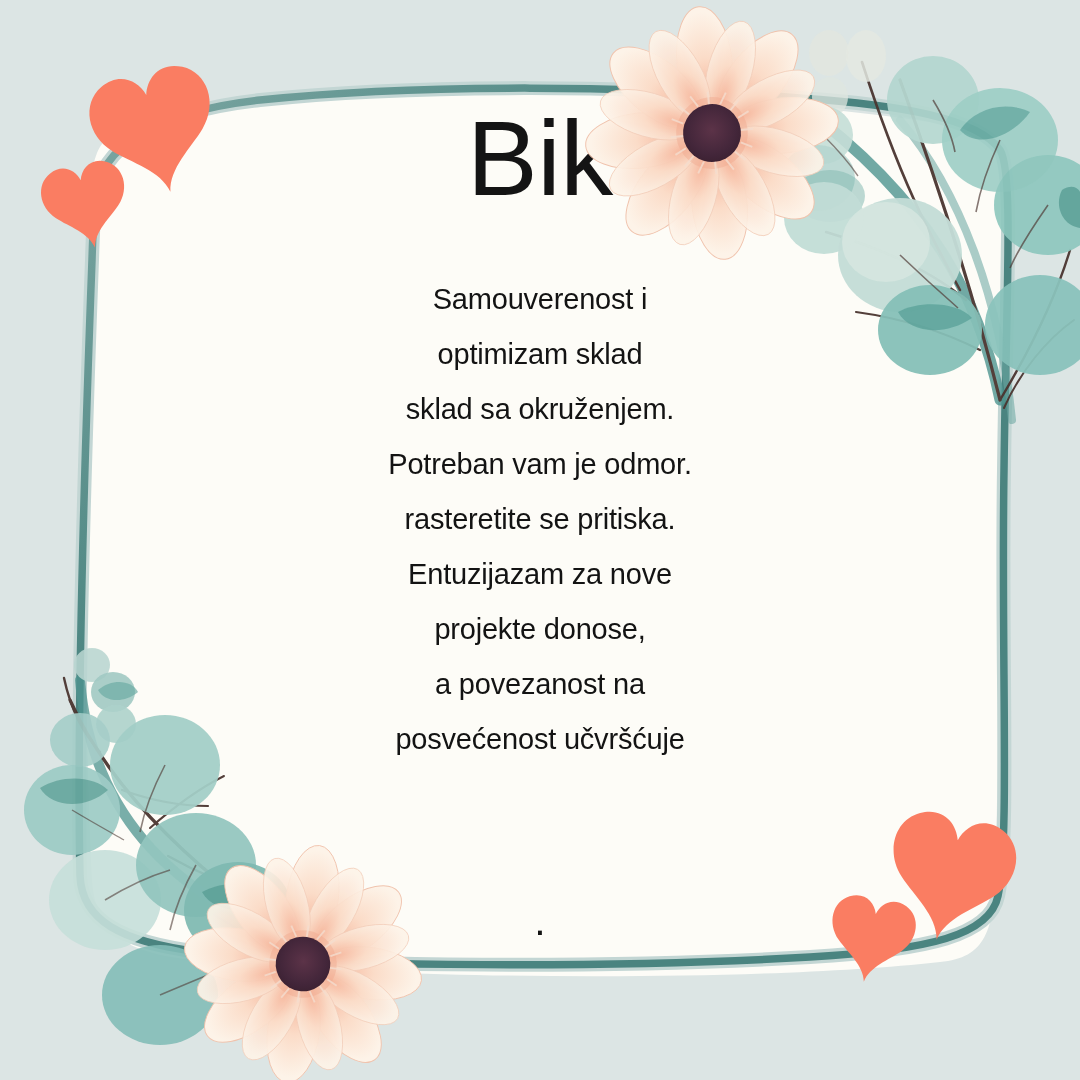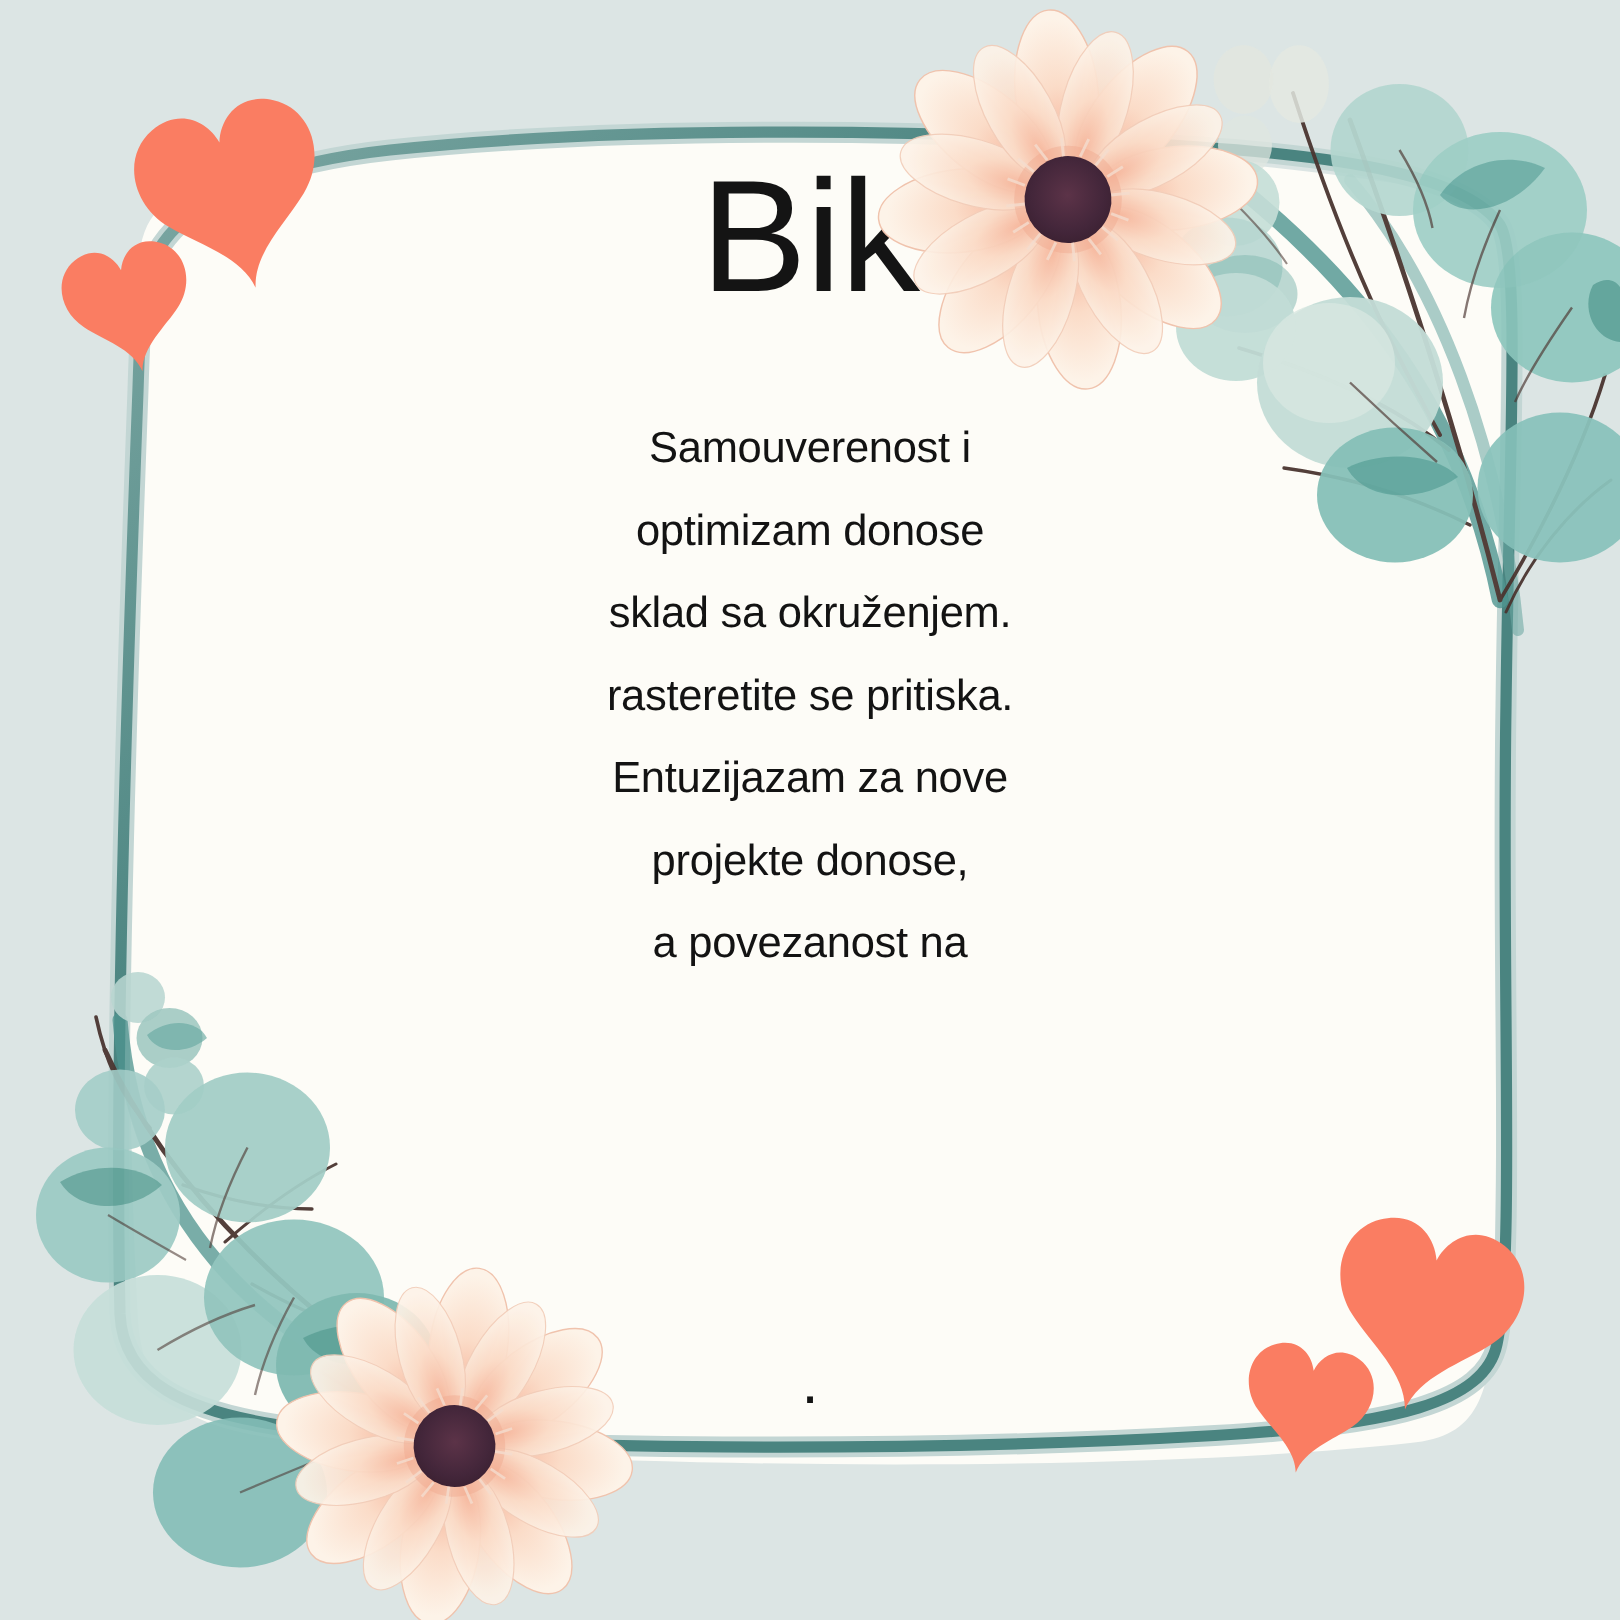--- a/index.html
+++ b/index.html
@@ -290,24 +290,26 @@
     <use href="#anemone" transform="translate(712,133) rotate(-6) scale(1.38)"></use>
     <use href="#anemone" transform="translate(303,964) rotate(8) scale(1.30)"></use>
   </svg>
 
   <div id="text-layer">
 
     <div id="page-title">Bik</div>
 
     <div id="body-text">
       <span class="ln">Samouverenost i</span>
-      <span class="ln">optimizam donose</span>
+      <span class="ln">optimizam sklad</span>
       <span class="ln">sklad sa okruženjem.</span>
+      <span class="ln">Potreban vam je odmor.</span>
       <span class="ln">rasteretite se pritiska.</span>
       <span class="ln">Entuzijazam za nove</span>
       <span class="ln">projekte donose,</span>
       <span class="ln">a povezanost na</span>
+      <span class="ln">posvećenost učvršćuje</span>
     </div>
 
     <div id="trailing-dot">.</div>
   </div>
 
 </div>
 
 </body></html>

